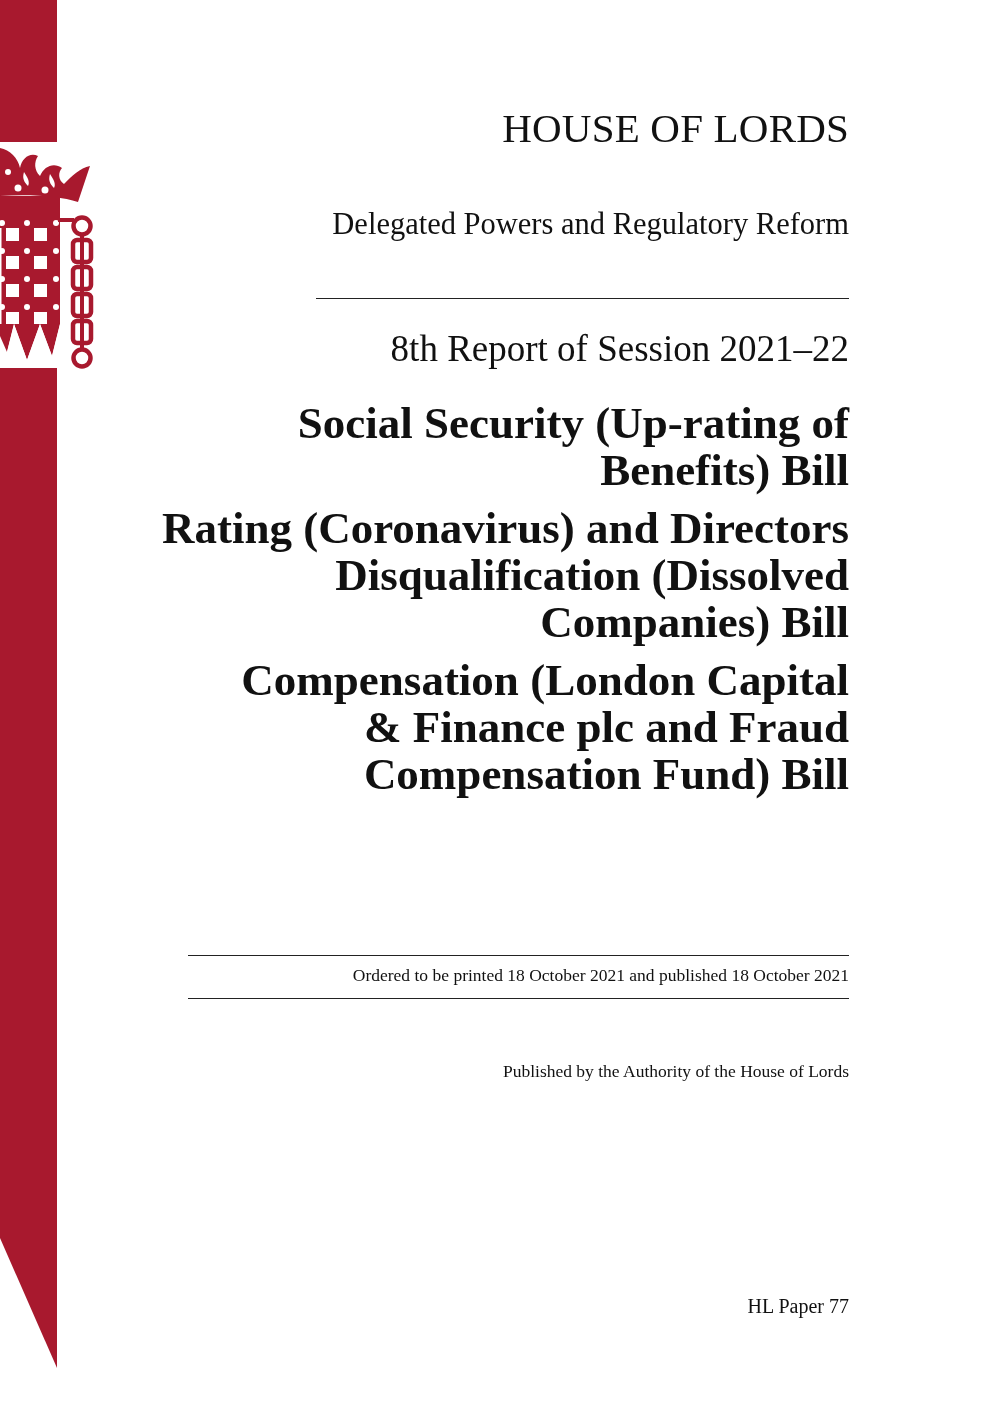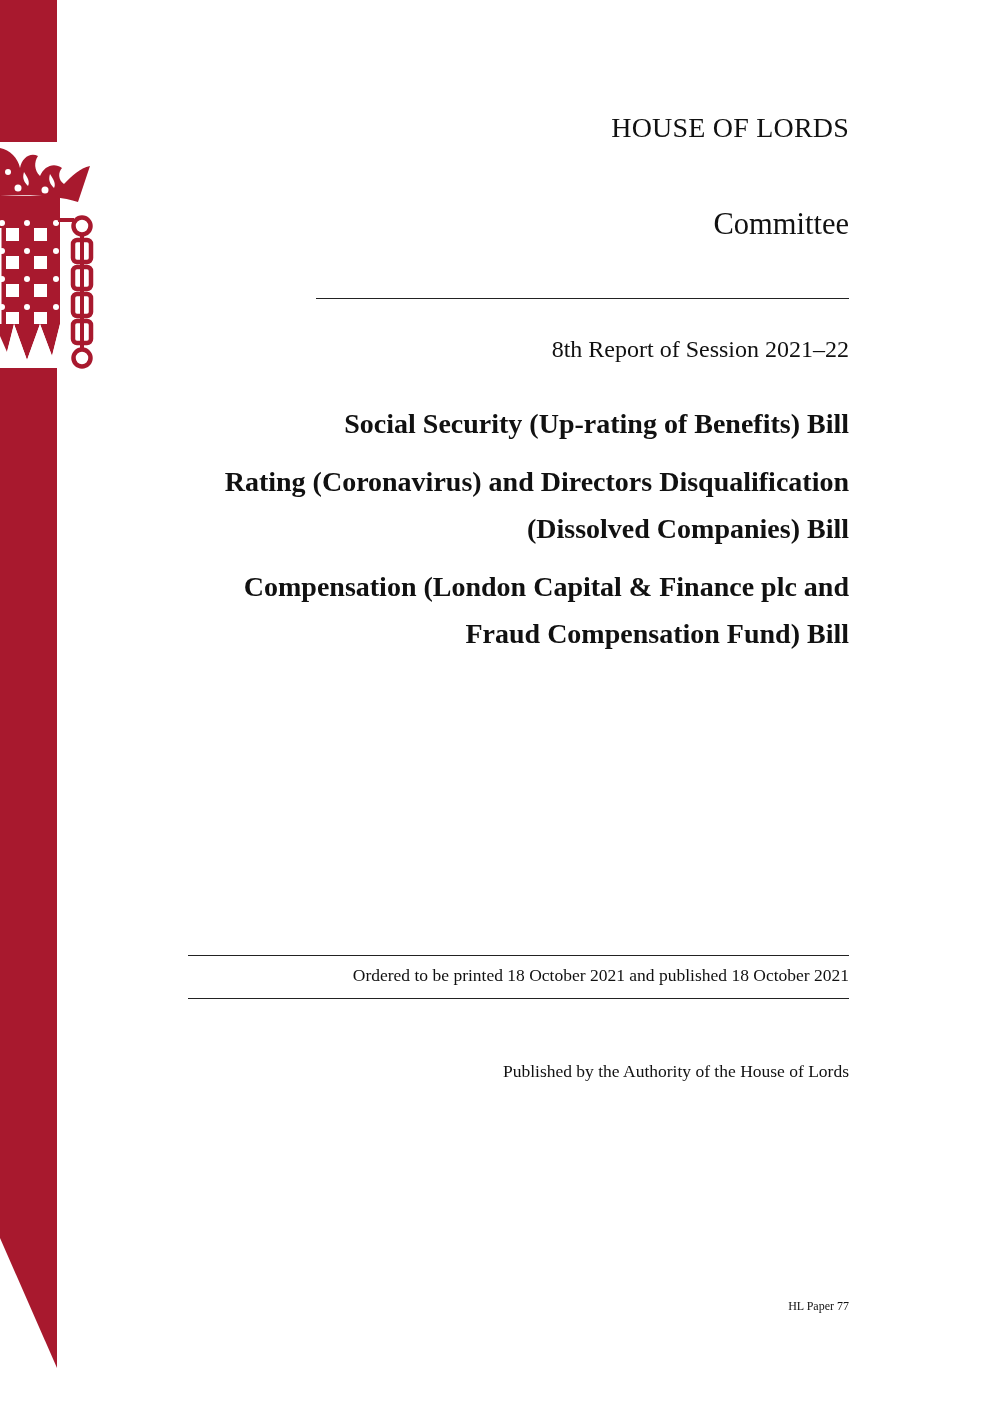--- a/index.html
+++ b/index.html
@@ -25,72 +25,72 @@
     .sidebar svg { display: block; }
 
     .right {
       position: absolute;
       right: 142px;
       text-align: right;
       white-space: nowrap;
     }
     .house {
       top: 110px;
-      font-size: 28px;
+      font-size: 41px;
       line-height: 36px;
       letter-spacing: 0.2px;
     }
     .committee {
       top: 203px;
       font-size: 30.5px;
       line-height: 43px;
       width: 620px;
       white-space: normal;
     }
     .rule {
       position: absolute;
       height: 0;
       border-top: 1.6px solid #222;
     }
     .rule-top { left: 316px; width: 533px; top: 298px; }
     .session {
       top: 329px;
-      font-size: 24px;
+      font-size: 37px;
       line-height: 40px;
     }
     .bills {
       position: absolute;
       right: 142px;
       top: 400px;
       width: 720px;
       text-align: right;
     }
     .bill {
       font-weight: bold;
-      font-size: 28px;
+      font-size: 45px;
       line-height: 47px;
       margin-bottom: 11px;
       white-space: normal;
     }
     .rule-mid { left: 188px; width: 661px; top: 955px; }
     .rule-mid2 { left: 188px; width: 661px; top: 998px; }
     .ordered {
       top: 962px;
       font-size: 17.5px;
       line-height: 26px;
     }
     .published {
       top: 1058px;
       font-size: 17.5px;
       line-height: 26px;
       text-align: center;
     }
     .paper {
       top: 1293px;
-      font-size: 12px;
+      font-size: 20px;
       line-height: 26px;
     }
   </style>
 </head>
 <body>
 
 <div class="sidebar">
   <svg width="100" height="1401" viewBox="0 0 100 1401" xmlns="http://www.w3.org/2000/svg" style="overflow:visible">
 
     <rect x="0" y="0" width="57" height="142" fill="#a8192e"></rect>
@@ -154,21 +154,21 @@
       <rect x="80" y="234" width="4" height="116"></rect>
 
       <circle cx="82" cy="358" r="8.5" fill="none" stroke="#a8192e" stroke-width="4.5"></circle>
     </g>
   </svg>
 </div>
 
 <div class="right house">HOUSE OF LORDS</div>
 
 <div class="right committee">
-  <div>Committee</div>
+  <div>Delegated Powers and Regulatory Reform</div>
 </div>
 
 <div class="rule rule-top"></div>
 
 <div class="right session">8th Report of Session 2021–22</div>
 
 <div class="bills">
   <div class="bill" style="width:560px;margin-left:auto;">Social Security (Up-rating of Benefits) Bill</div>
   <div class="bill" style="width:700px;margin-left:auto;">Rating (Coronavirus) and Directors Disqualification (Dissolved Companies) Bill</div>
   <div class="bill" style="width:620px;margin-left:auto;">Compensation (London Capital &amp; Finance plc and Fraud Compensation Fund) Bill</div>

